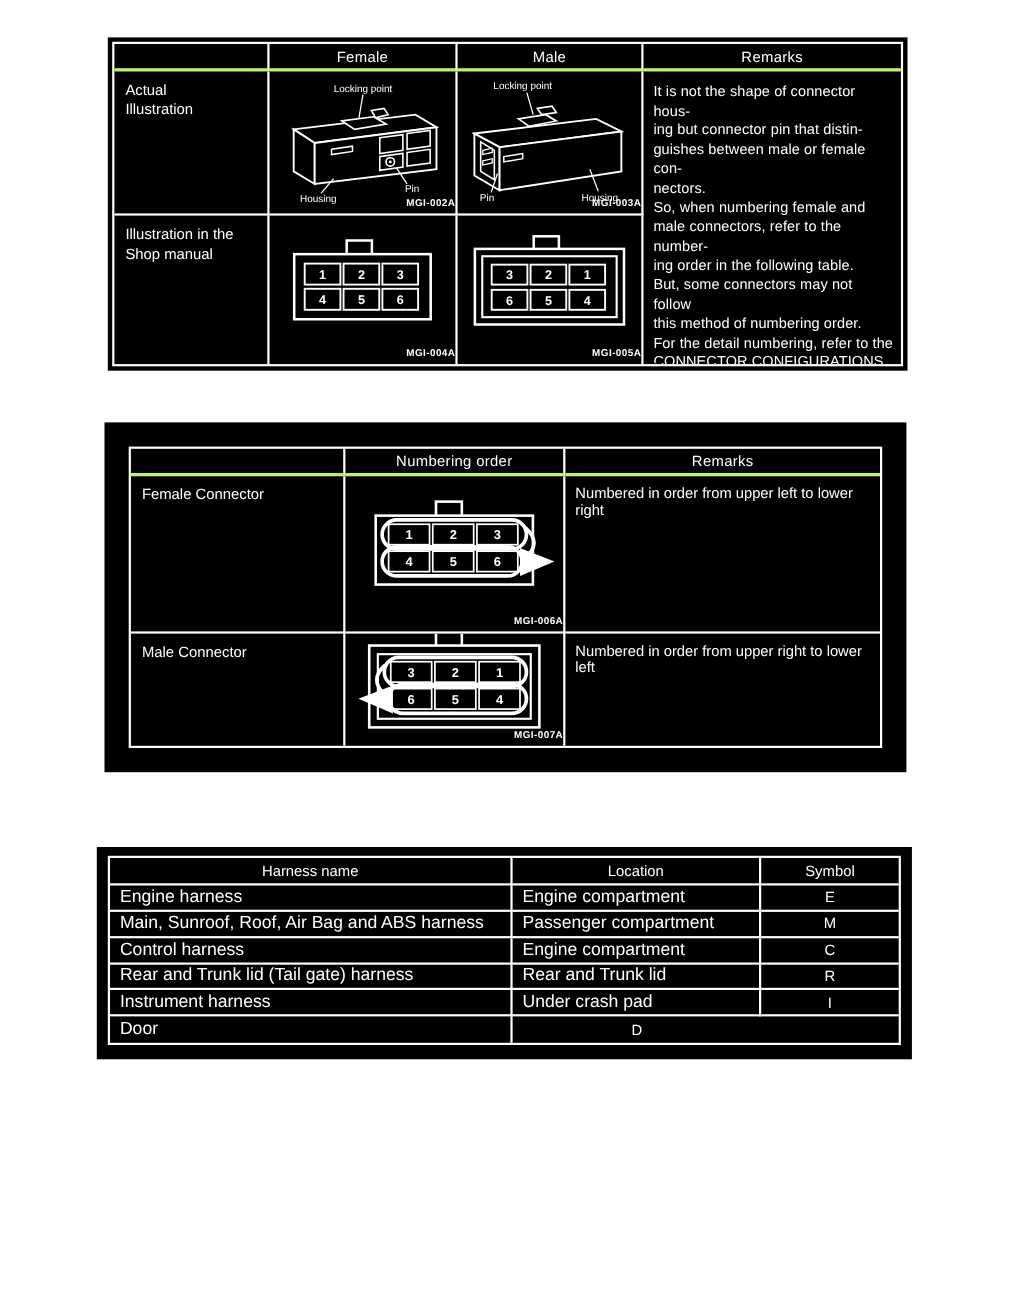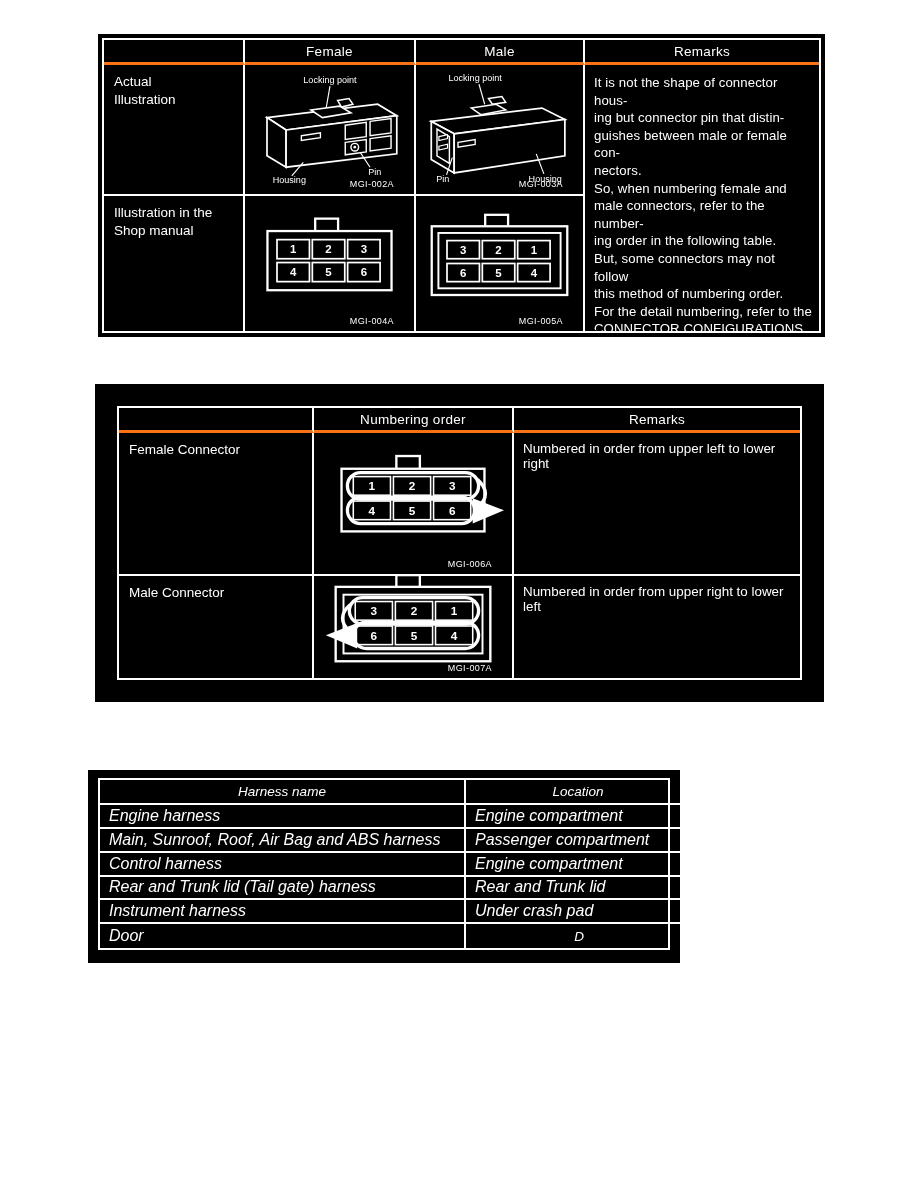--- a/index.html
+++ b/index.html
@@ -6,29 +6,29 @@
   body{
     width:918px;height:1188px;background:#ffffff;position:relative;
     font-family:"Liberation Sans",sans-serif;color:#ffffff;
     -webkit-font-smoothing:antialiased;
   }
   .blk{position:absolute;background:#000000;box-sizing:border-box;}
   .grid{display:grid;height:100%;border:2px solid #ffffff;box-sizing:border-box;}
   .cell{position:relative;box-sizing:border-box;overflow:hidden;}
   .br{border-right:2px solid #ffffff;}
   .bb{border-bottom:2px solid #ffffff;}
-  .bb3{border-bottom:3px solid #f97316;}
+  .bb3{border-bottom:3px solid #bef264;}
   .hdr{display:flex;align-items:center;justify-content:center;
        font-size:13.5px;letter-spacing:.3px;}
   .rowlabel{padding:8px 6px 0 10px;font-size:13.5px;line-height:18px;white-space:pre-line;}
   .remarktxt{padding:8px 6px 0 9px;font-size:13.4px;}
   .para{padding:9px 7px 0 9px;font-size:13.2px;line-height:17.6px;white-space:pre-line;
         letter-spacing:.1px;}
   .diagcell{display:flex;align-items:center;justify-content:center;}
-  .code{position:absolute;right:20px;bottom:5px;font-size:9px;letter-spacing:.4px;}
+  .code{position:absolute;right:0;bottom:5px;font-size:9px;letter-spacing:.4px;font-weight:bold;}
   .t3hdr{display:flex;align-items:center;justify-content:center;font-size:13.5px;}
   .t3cell{display:flex;align-items:center;padding-left:9px;font-size:16px;}
   .t3sym{display:flex;align-items:center;justify-content:center;font-size:13.5px;}
   svg{display:block;}
   svg text{font-family:"Liberation Sans",sans-serif;fill:#ffffff;}
   svg .lbl{font-size:9.5px;}
   svg .pinnum{font-size:12px;font-weight:bold;}
   svg .ln{stroke:#ffffff;fill:none;}
   svg .shape{stroke:#ffffff;fill:#000000;}
 </style>
@@ -230,21 +230,21 @@
           <polygon points="38,51 6,63.5 38,77" fill="#ffffff"></polygon>
         </g>
       </svg>
       <span class="code">MGI-007A</span>
     </div>
 
     <div class="cell remarktxt">Numbered in order from upper right to lower left</div>
   </div>
 </div>
 
-<div class="blk" style="left:88px;top:770px;width:592px;height:193px;padding:8px 10px 13px 10px;font-style:italic;">
+<div class="blk" style="left:88px;top:770px;width:741px;height:193px;padding:8px 10px 13px 10px;">
   <div class="grid" style="grid-template-columns:366px 226px 1fr;grid-template-rows:25px repeat(6,1fr);">
 
     <div class="cell br bb t3hdr">
       <span>Harness name</span>
     </div>
     <div class="cell br bb t3hdr">
       <span>Location</span>
     </div>
     <div class="cell bb t3hdr">
       <span>Symbol</span>

